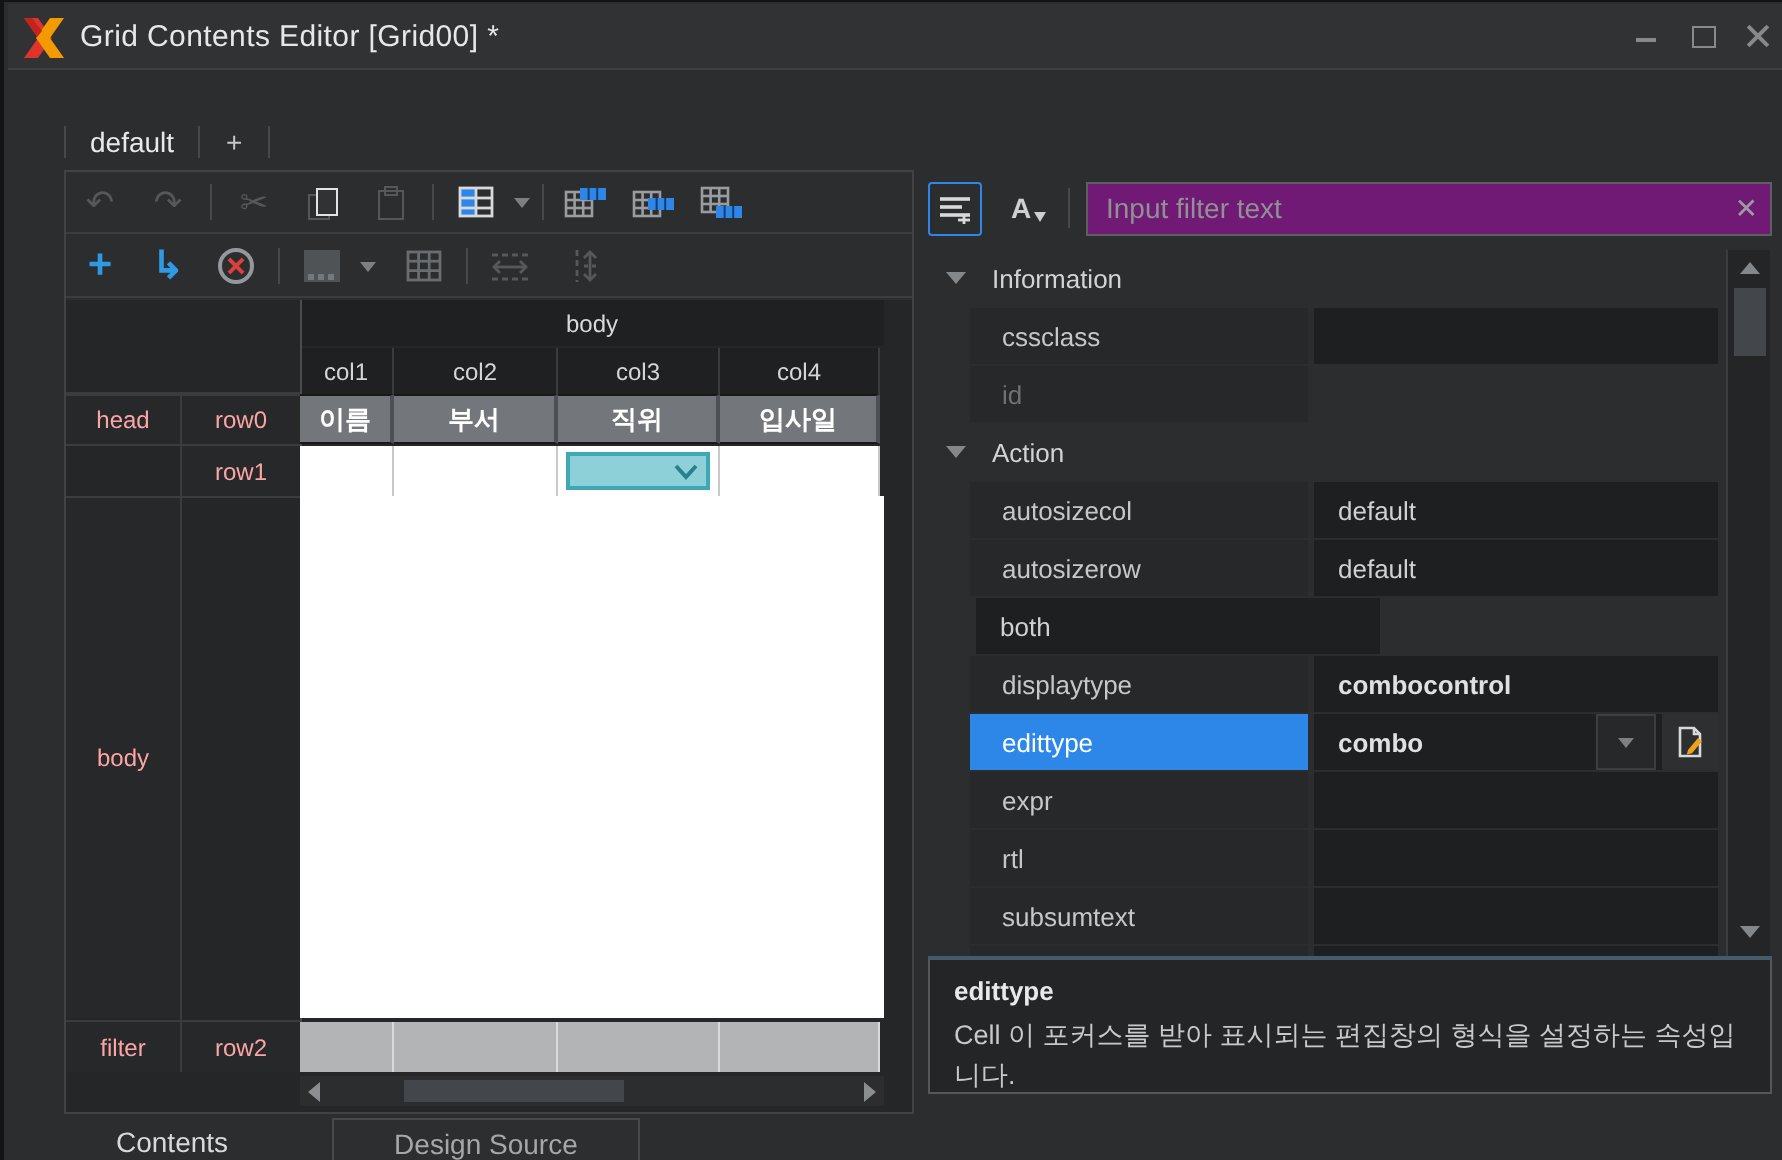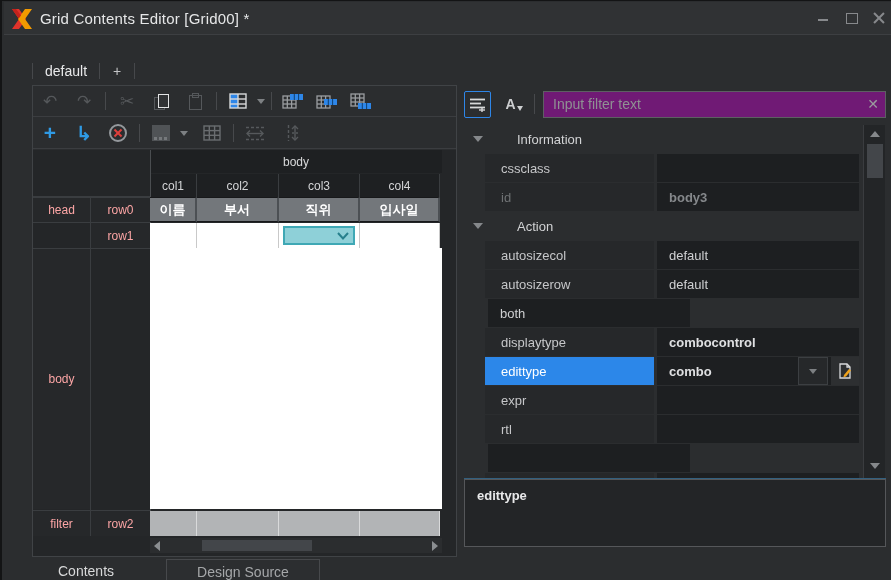--- a/index.html
+++ b/index.html
@@ -89,21 +89,21 @@
   .fsep { width:1px; height:20px; background:#47494c; margin:0 8px 0 4px; }
   .filter-input-wrap { position:relative; flex:1; height:27px; }
   .filter-input { width:100%; height:27px; background:#701a75; border:1px solid #5d5f62; color:#cfd0d2;
       font-size:14px; padding:0 28px 0 9px; font-family:"Liberation Sans", sans-serif; outline:none; }
   .filter-input::placeholder { color:#8f9193; }
   .filter-clear { position:absolute; right:7px; top:5px; font-size:14px; color:#9a9c9e; cursor:default; }
 
   .prop-area { position:absolute; left:0; top:38px; width:422px; height:354px; overflow:hidden; border-bottom:1px solid #33607f; }
   .prop-section { height:28px; margin-bottom:1px; display:flex; align-items:center; }
   .sec-caret { width:0; height:0; border-left:5px solid transparent; border-right:5px solid transparent; border-top:6px solid #85888b; margin:0 12px 0 9px; }
-  .sec-label { font-size:13px; color:#d2d3d5; margin-left:22px; }
+  .sec-label { font-size:13px; color:#d2d3d5; margin-left:1px; }
   .prop-row { height:28px; margin:0 0 1px 21px; display:flex; }
   .prop-name { width:169px; background:#26282a; display:flex; align-items:center; padding-left:16px; font-size:13px; color:#c6c7c9; }
   .prop-value { width:202px; margin-left:3px; background:#1d1f21; display:flex; align-items:center; padding-left:12px; font-size:13px; color:#cfd0d2; position:relative; }
   .prop-row.sel .prop-name { background:#2c87e9; color:#ffffff; }
   .prop-row.dis .prop-name { color:#6f7274; }
   .prop-value.bold { font-weight:bold; color:#dfe0e2; }
   .prop-row.dis .prop-value { color:#85888b; }
   .val-dropbtn { position:absolute; right:31px; top:0; width:30px; height:28px; background:#26282a; border:1px solid #3c3f42; display:flex; align-items:center; justify-content:center; }
   .val-editbtn { position:absolute; right:0; top:0; width:28px; height:28px; background:#2d2f31; display:flex; align-items:center; justify-content:center; }
   .vscroll { position:absolute; left:399px; top:0; width:22px; height:354px; background:#232527; border-left:1px solid #3a3c3f; }
@@ -371,21 +371,20 @@
     <div class="prop-section">
           <span class="sec-caret"></span>
           <span class="sec-label">Information</span>
         </div>
         <div class="prop-row">
           <div class="prop-name">cssclass</div>
           <div class="prop-value"></div>
         </div>
         <div class="prop-row dis">
           <div class="prop-name">id</div>
-          <div class="prop-value bold">body3</div>
         </div>
         <div class="prop-section">
           <span class="sec-caret"></span>
           <span class="sec-label">Action</span>
         </div>
         <div class="prop-row">
           <div class="prop-name">autosizecol</div>
           <div class="prop-value">default</div>
         </div>
         <div class="prop-row">
@@ -413,30 +412,32 @@
         </div>
         <div class="prop-row">
           <div class="prop-name">expr</div>
           <div class="prop-value"></div>
         </div>
         <div class="prop-row">
           <div class="prop-name">rtl</div>
           <div class="prop-value"></div>
         </div>
         <div class="prop-row">
+          <div class="prop-name">subsumtext</div>
           <div class="prop-value"></div>
         </div>
         <div class="prop-row">
           <div class="prop-name"></div>
           <div class="prop-value"></div>
         </div>
         <div class="vscroll">
         <span class="tri-up"></span>
         <span class="vthumb"></span>
         <span class="tri-dn"></span>
       </div>
       </div>
 
     <div class="desc-box">
       <div class="desc-title">edittype</div>
+      <div class="desc-text">Cell 이 포커스를 받아 표시되는 편집창의 형식을 설정하는 속성입니다.</div>
     </div>
   </div>
 </div>
 
 </body></html>

